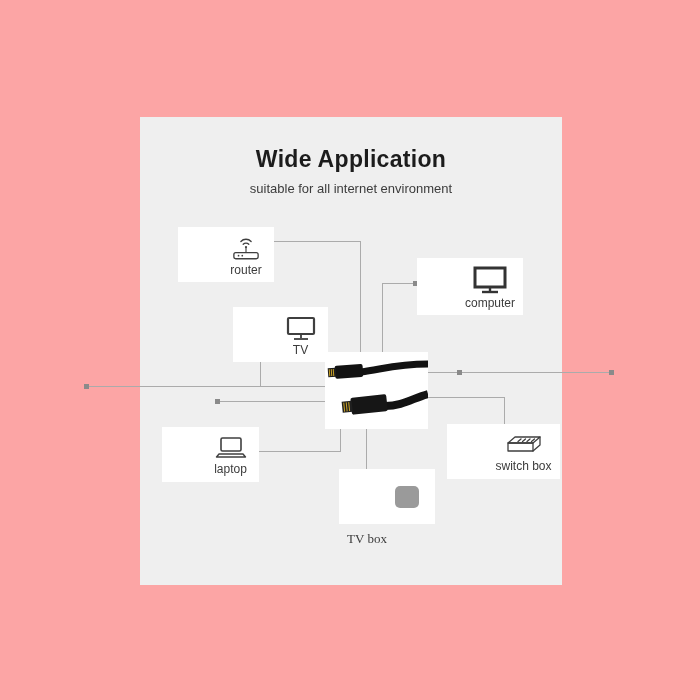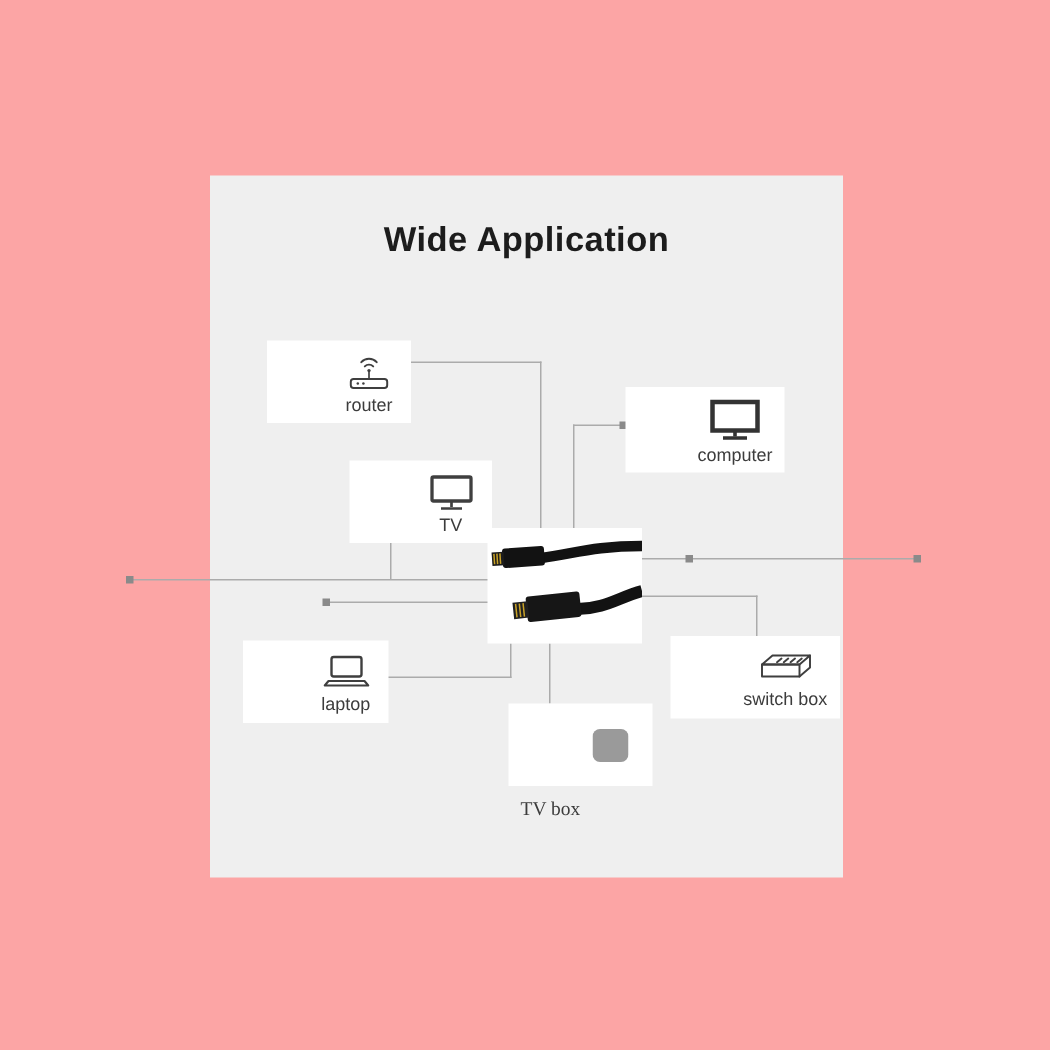--- a/index.html
+++ b/index.html
@@ -28,20 +28,21 @@
   svg{display:block;}
 </style>
 </head>
 <body>
 
 <div class="canvas">
 
   <div class="panel"></div>
 
   <div class="title">Wide Application</div>
+  <div class="subtitle">suitable for all internet environment</div>
 
   <div class="h" style="left:233px;top:241px;width:128px;height:1px;"></div>
   <div class="v" style="left:360px;top:241px;width:1px;height:112px;"></div>
   <div class="h" style="left:382px;top:283px;width:35px;height:1px;"></div>
   <div class="v" style="left:382px;top:283px;width:1px;height:70px;"></div>
   <div class="v" style="left:260px;top:362px;width:1px;height:24px;"></div>
   <div class="h" style="left:85px;top:386px;width:241px;height:1px;"></div>
   <div class="h" style="left:217px;top:401px;width:109px;height:1px;"></div>
   <div class="h" style="left:219px;top:451px;width:122px;height:1px;"></div>
   <div class="v" style="left:340px;top:429px;width:1px;height:23px;"></div>

